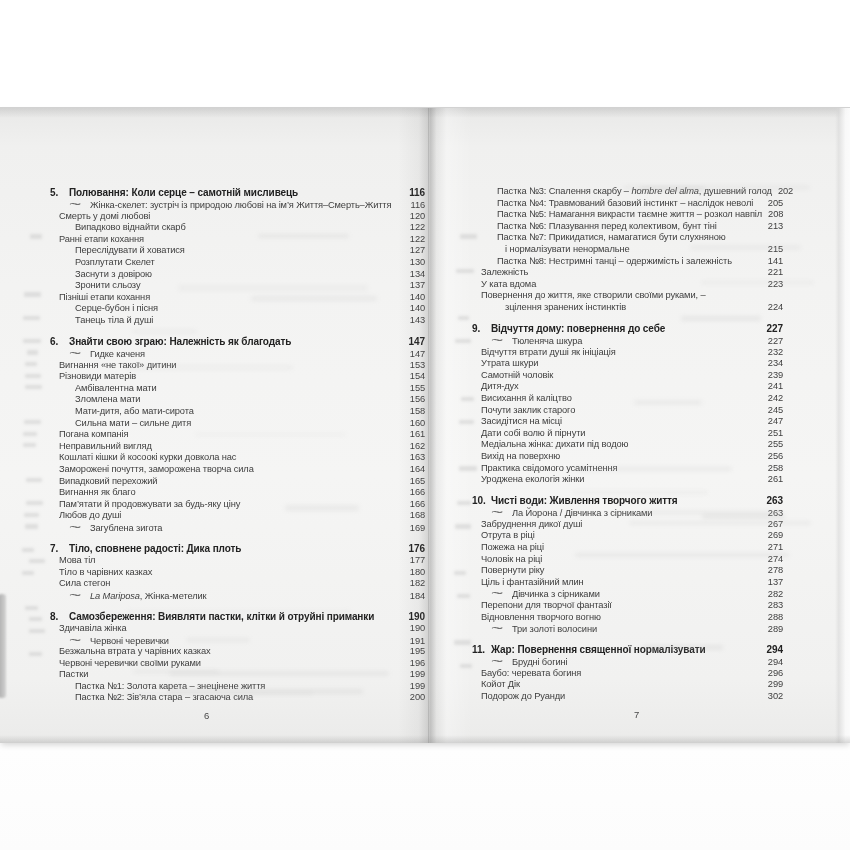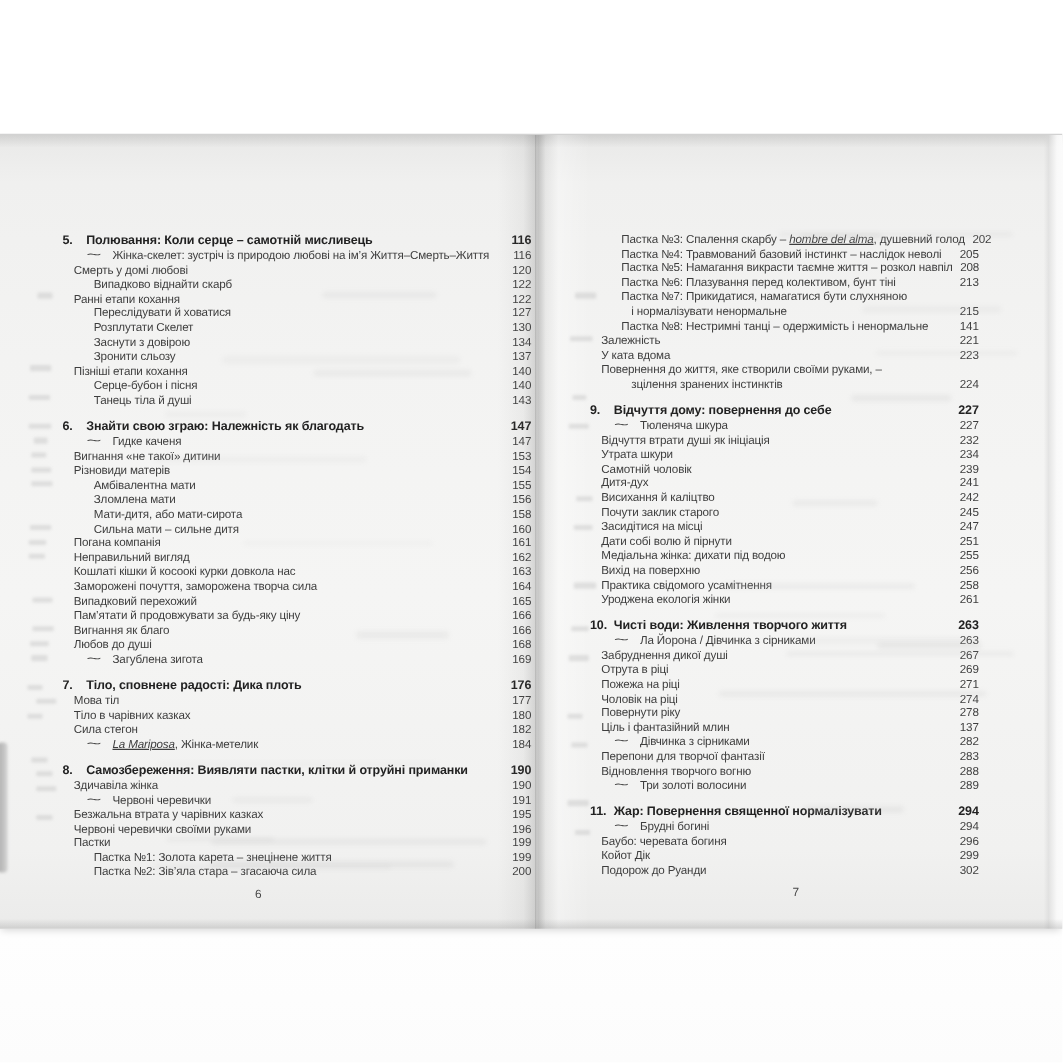--- a/index.html
+++ b/index.html
@@ -44,21 +44,21 @@
   .row.header{height:13px;line-height:13px;margin-top:8.5px;font-size:10px;
     font-weight:bold;color:var(--ink-strong,#222);letter-spacing:-0.1px;}
   .toc .row.header:first-child{margin-top:0;}
   .s-num{flex:0 0 19px;}
   .i-page,.s-page{margin-left:auto;padding-left:6px;}
   .ind0{padding-left:9px;}
   .ind1{padding-left:25px;}
   .ind2{padding-left:33px;}
   .indt{padding-left:19px;}
   .tilde{flex:0 0 21px;font-size:11px;transform:scaleX(1.9);transform-origin:0 55%;color:#474747;}
-  .it{font-style:italic;text-decoration:underline;}
+  .it{font-style:italic;}
 
   .footer-num{position:absolute;font-size:9.5px;color:#474747;}
   #footer-left{left:204px;top:710px;}
   #footer-right{left:634px;top:709px;}
 
   .smudge{position:absolute;pointer-events:none;background:#b8b8b8;border-radius:2px;filter:blur(2.2px);}
   .bleed-bar{position:absolute;pointer-events:none;background:#c2c2c2;border-radius:1px;filter:blur(1.4px);}
 </style>
 </head>
 <body>
@@ -165,25 +165,25 @@
         </div>
         <div class="row item ind0">
           <span class="i-text">Заморожені почуття, заморожена творча сила</span>
           <span class="i-page">164</span>
         </div>
         <div class="row item ind0">
           <span class="i-text">Випадковий перехожий</span>
           <span class="i-page">165</span>
         </div>
         <div class="row item ind0">
+          <span class="i-text">Вигнання як благо</span>
+          <span class="i-page">166</span>
+        </div>
+        <div class="row item ind0">
           <span class="i-text">Пам’ятати й продовжувати за будь-яку ціну</span>
-          <span class="i-page">166</span>
-        </div>
-        <div class="row item ind0">
-          <span class="i-text">Вигнання як благо</span>
           <span class="i-page">166</span>
         </div>
         <div class="row item ind0">
           <span class="i-text">Любов до душі</span>
           <span class="i-page">168</span>
         </div>
         <div class="row item indt">
           <span class="tilde">~</span>
           <span class="i-text">Загублена зигота</span>
           <span class="i-page">169</span>
@@ -264,21 +264,21 @@
         </div>
         <div class="row item ind1">
           <span class="i-text">Пастка №7: Прикидатися, намагатися бути слухняною</span>
           <span class="i-page"></span>
         </div>
         <div class="row item ind2">
           <span class="i-text">і нормалізувати ненормальне</span>
           <span class="i-page">215</span>
         </div>
         <div class="row item ind1">
-          <span class="i-text">Пастка №8: Нестримні танці – одержимість і ненормальне</span>
+          <span class="i-text">Пастка №8: Нестримні танці – одержимість і залежність</span>
           <span class="i-page">141</span>
         </div>
         <div class="row item ind0">
           <span class="i-text">Залежність</span>
           <span class="i-page">221</span>
         </div>
         <div class="row item ind0">
           <span class="i-text">У ката вдома</span>
           <span class="i-page">223</span>
         </div>

